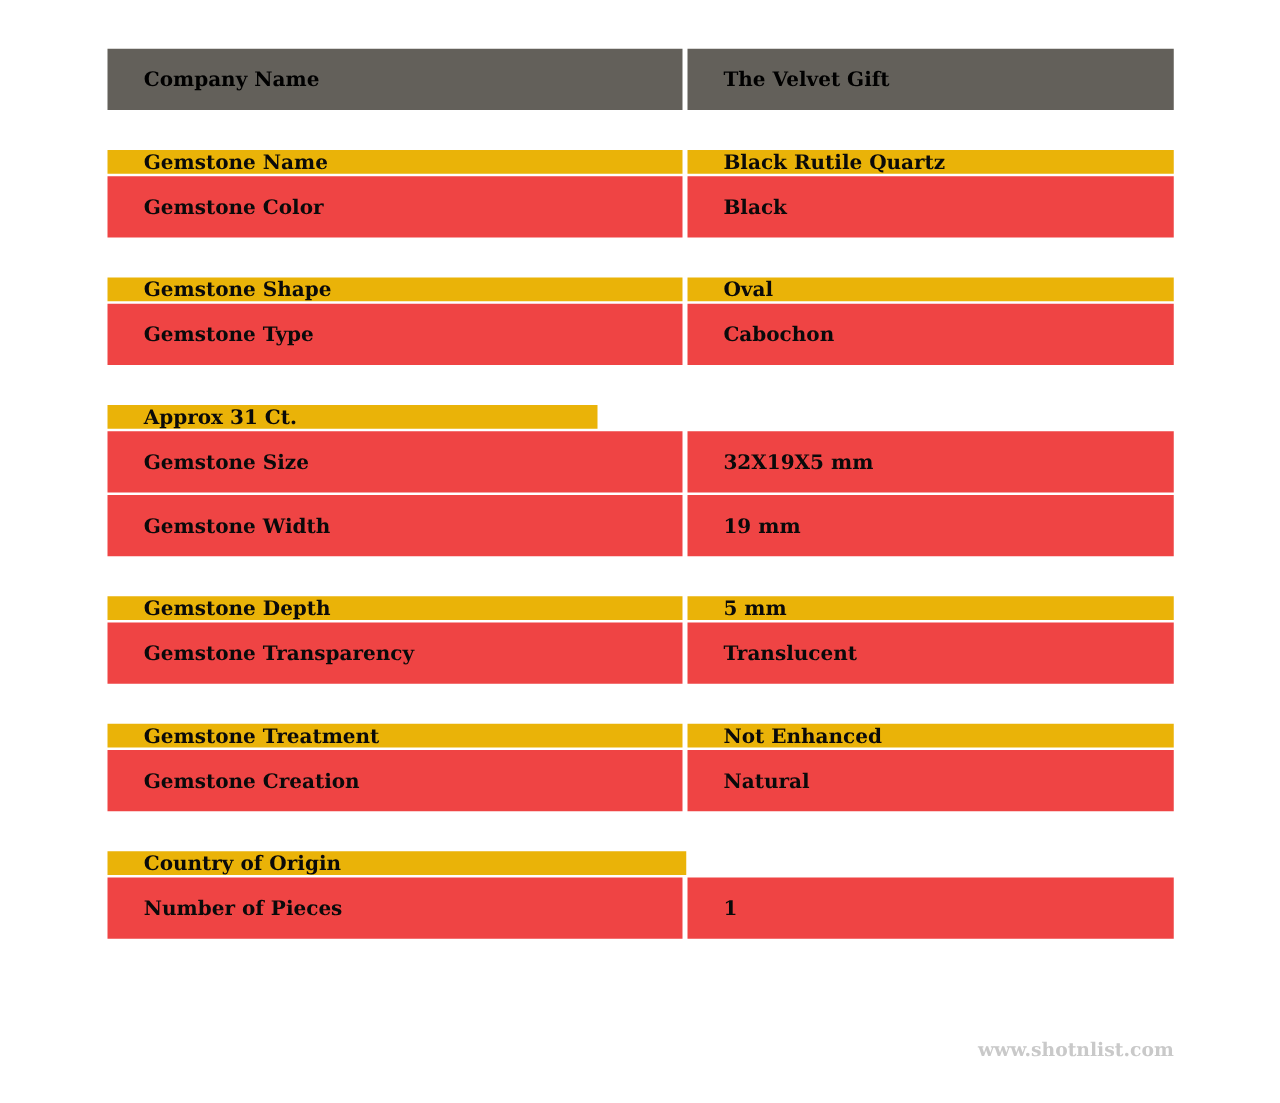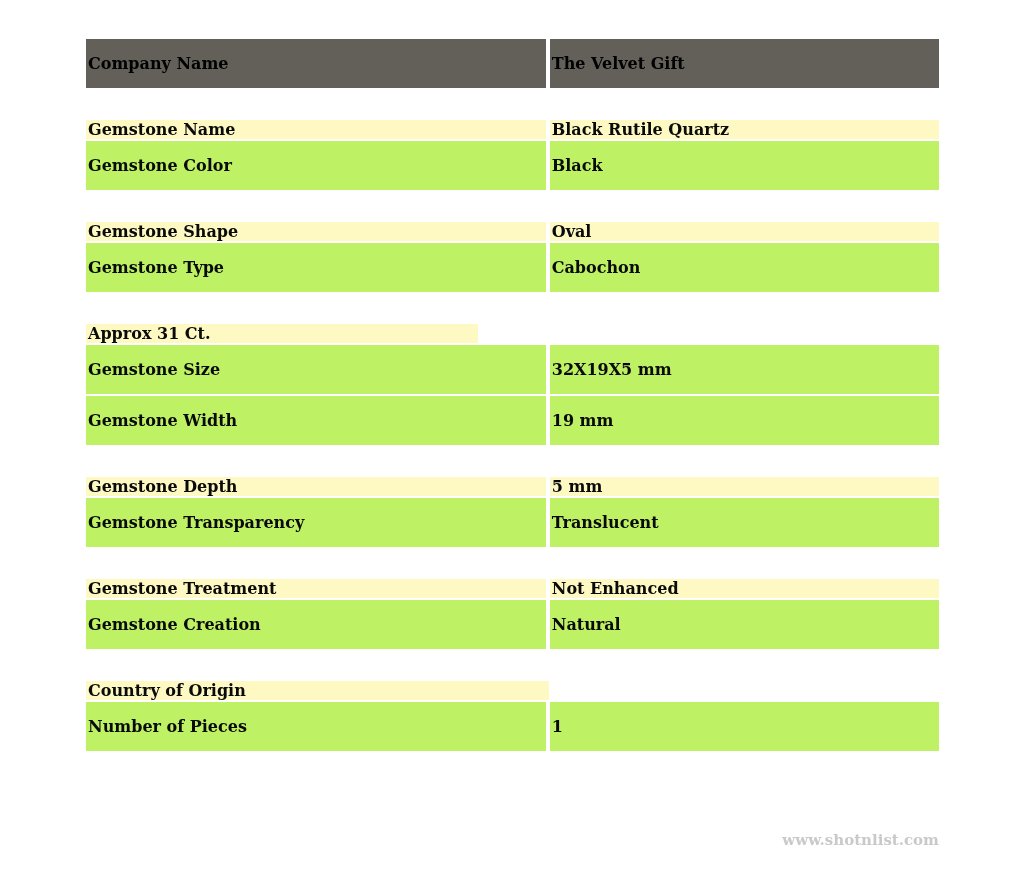--- a/index.html
+++ b/index.html
@@ -21,37 +21,37 @@
     gap: 2px;
   }
   .spec-row {
     display: flex;
     gap: 4px;
     height: 49px;
   }
   .spec-cell {
     display: flex;
     align-items: center;
-    padding-left: 2px;
+    padding-left: 29px;
     font-size: 16px;
     font-weight: bold;
     color: #0a0a0a;
   }
   .cell-label { width: 463px; }
   .cell-value { width: 392px; }
   .header-row .spec-cell {
     background: #63605a;
     color: #000000;
   }
   .data-row.stripe .spec-cell {
-    background: #fef9c3;
+    background: #eab308;
     margin-top: 30px;
   }
   .data-row.plain .spec-cell {
-    background: #bef264;
+    background: #ef4444;
   }
   .watermark {
     position: absolute;
     top: 831px;
     right: 85px;
     font-size: 15px;
     font-weight: bold;
     color: #c9c9c9;
     font-family: "DejaVu Serif", "Liberation Serif", serif;
   }

